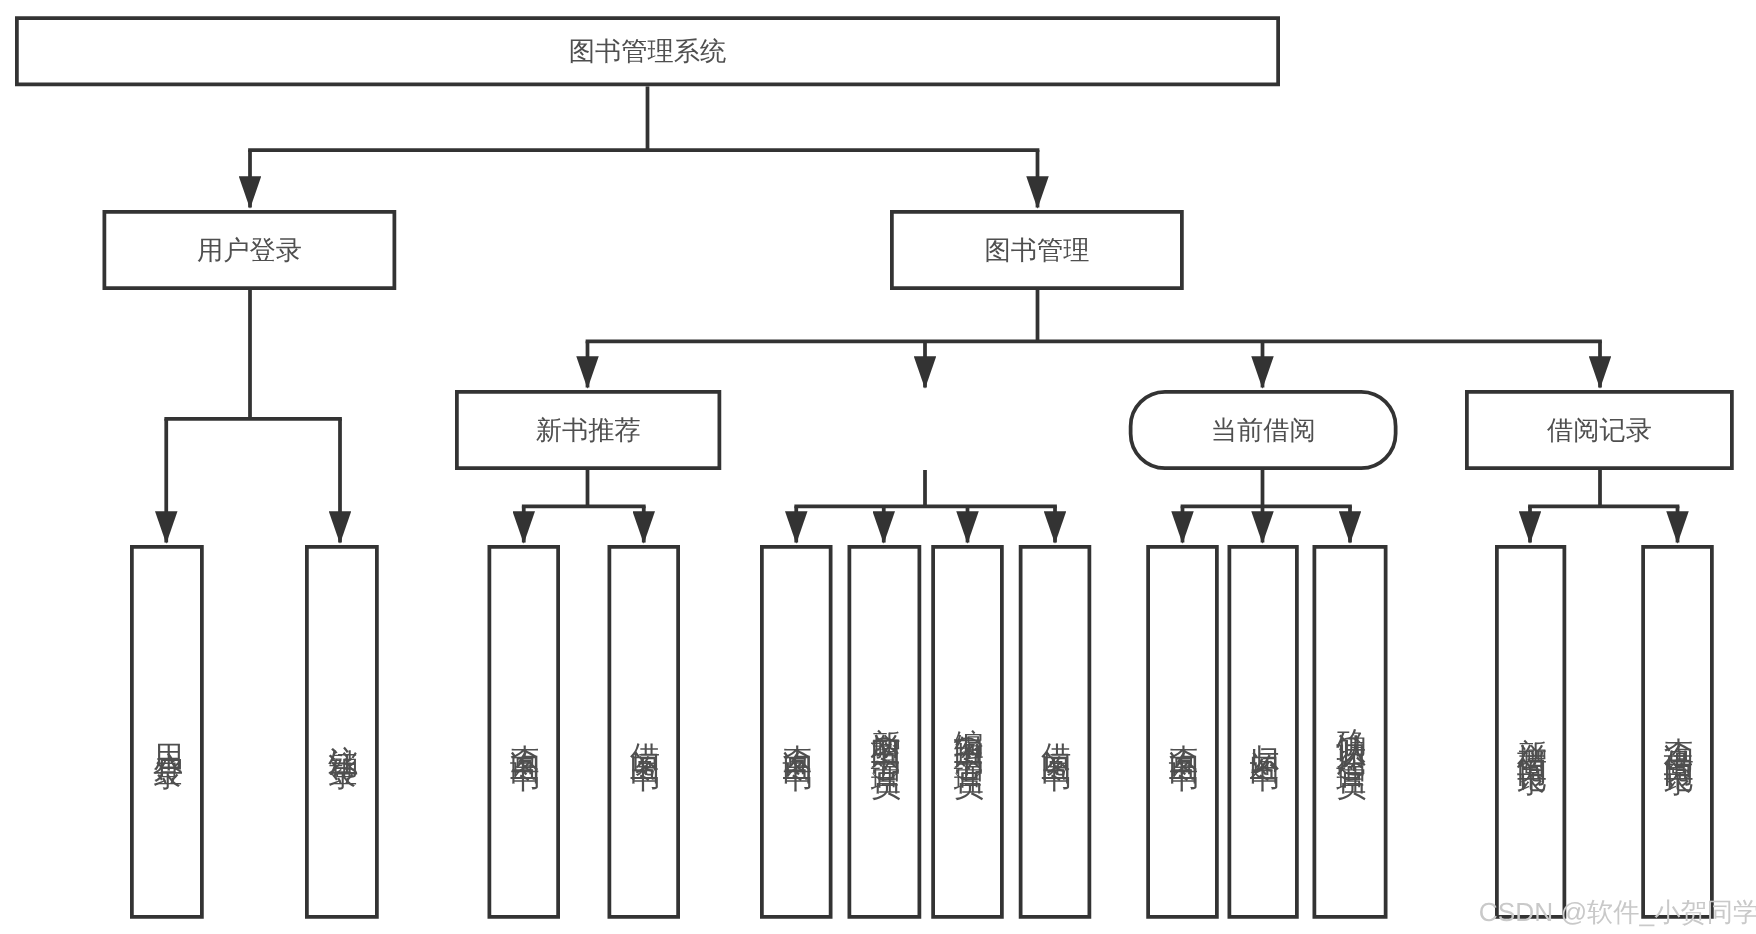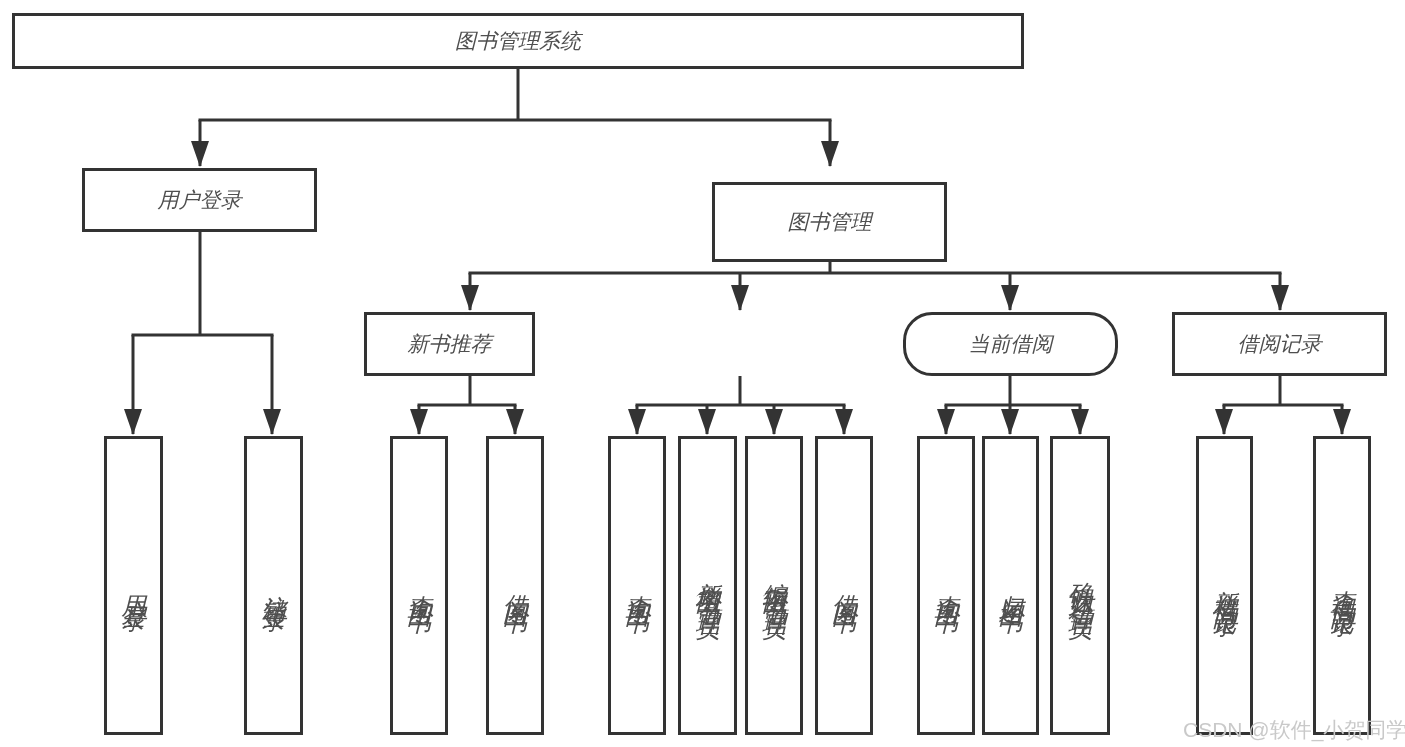--- a/index.html
+++ b/index.html
@@ -6,28 +6,28 @@
   #stage {
     position:relative; width:1405px; height:747px;
     background:#ffffff; overflow:hidden;
     font-family:"Liberation Sans", sans-serif;
   }
   #wires { position:absolute; left:0; top:0; width:1405px; height:747px; z-index:1; }
   .node {
     position:absolute; box-sizing:border-box;
     border:3px solid #333333; background:#ffffff;
     display:flex; align-items:center; justify-content:center;
-    color:#4f4f4f; z-index:2;font-style:italic;
+    color:#4f4f4f; z-index:2;
   }
   .hlabel { font-size:21px; white-space:nowrap; }
   .root  { left:12px;  top:13px;  width:1012px; height:56px; }
   .l2a   { left:82px;  top:168px; width:235px;  height:64px; }
-  .l2b   { left:712px; top:168px; width:235px;  height:80px;margin-top:14px; }
+  .l2b   { left:712px; top:168px; width:235px;  height:64px; }
   .l3    { top:312px; height:64px; }
-  .l3a   { left:364px;  width:171px; }
+  .l3a   { left:364px;  width:213px; }
   .l3b   { left:633px;  width:213px; }
   .l3c   { left:903px;  width:215px;border-radius:29px; }
   .l3d   { left:1172px; width:215px;text-align:right; }
   .leaf  { top:436px; height:299px; }
   .vlabel {
     writing-mode:vertical-rl; font-size:24px; letter-spacing:5px;
     color:#4f4f4f; white-space:nowrap;
   }
   .lf1  { left:104px;  width:59px; }
   .lf2  { left:244px;  width:59px; }

